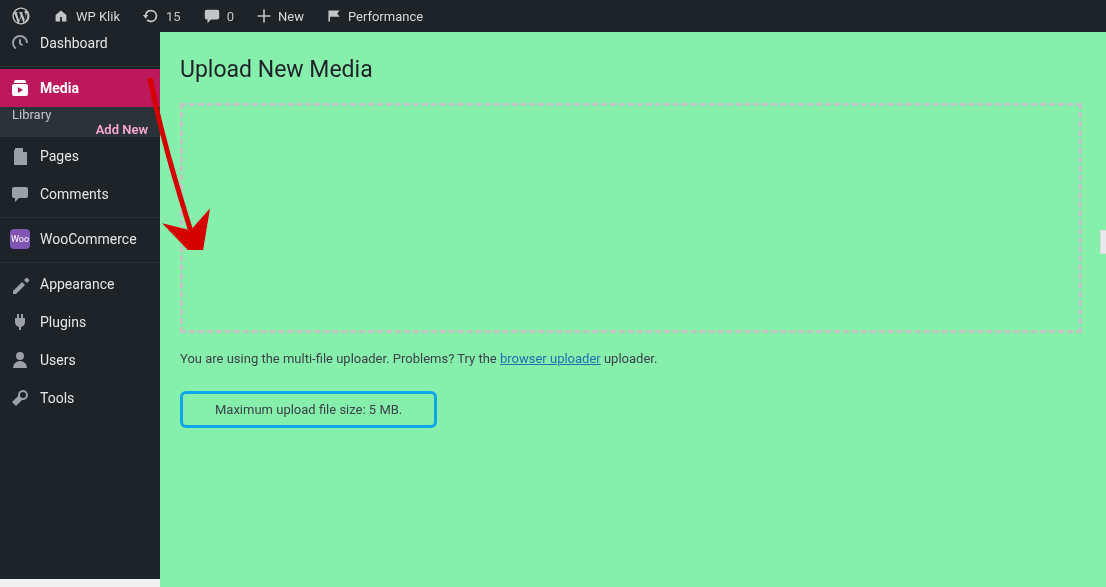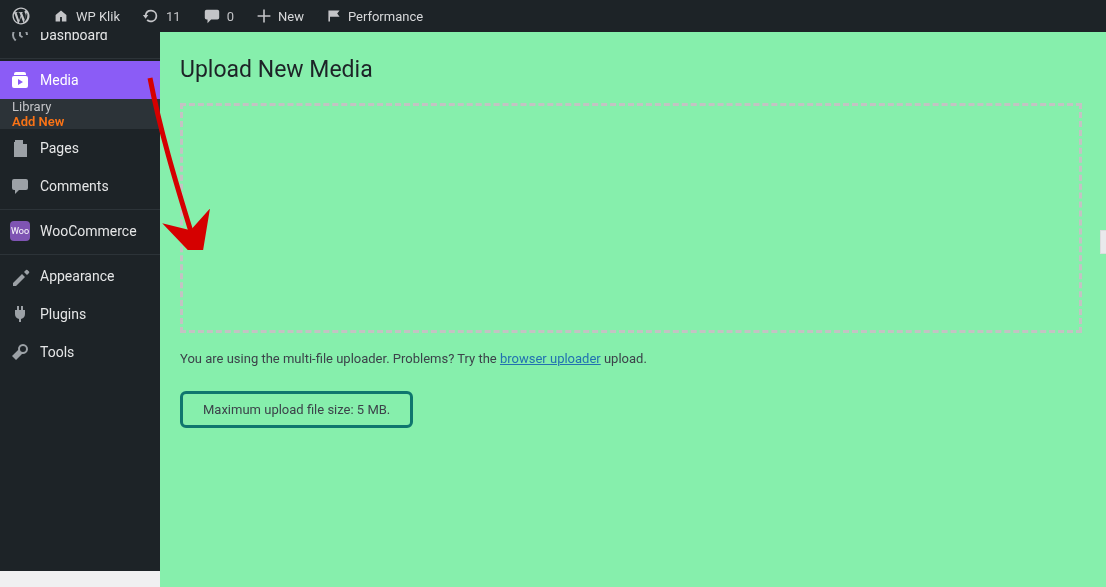--- a/index.html
+++ b/index.html
@@ -8,43 +8,43 @@
 
   
   .adminbar { height: 32px; background: #1d2327; color: #c3c4c7; display: flex; align-items: center; padding: 0 6px; font-size: 13px; gap: 10px; z-index: 100; position: relative; }
   .adminbar .ab-item { display: flex; align-items: center; gap: 6px; padding: 0 6px; color: #d7d8da; text-decoration: none; }
   .adminbar svg { width: 18px; height: 18px; fill: #c3c4c7; display: block; }
   .ab-count { color: #c3c4c7; }
   .ab-plus svg { width: 16px; height: 16px; }
   .ab-perf svg { width: 16px; height: 16px; }
 
   
-  .sidemenu { position: absolute; top: 16px; left: 0; width: 160px; background: #1d2327; color: #c3c4c7; height: calc(100% - 32px); font-size: 14px; }
+  .sidemenu { position: absolute; top: 24px; left: 0; width: 160px; background: #1d2327; color: #c3c4c7; height: calc(100% - 32px); font-size: 14px; }
   .menu-item { display: flex; align-items: center; gap: 10px; padding: 9px 10px; color: #e5e6e7; cursor: pointer; position: relative; }
   .menu-item .mi-label { flex: 1; }
   .menu-item svg { width: 20px; height: 20px; fill: #9ca1a6; display: block; }
-  .menu-item.current { background: #8b5cf6; color: #fff; }
+  .menu-item.current { background: #be185d; color: #fff; font-weight: bold; }
   .menu-item.current svg { fill: #fff; }
   .menu-item.current::after {
     content: ""; position: absolute; right: -8px; top: 50%; transform: translateY(-50%);
     border-top: 8px solid transparent; border-bottom: 8px solid transparent; border-right: 8px solid #f0f0f1;
   }
   .submenu { background: #2c3338; }
   .submenu .sub-item { padding: 0 12px; color: #c3c4c7; font-size: 13px; cursor: pointer; }
-  .submenu .sub-item.active { color: #f97316; font-weight: 600; }
+  .submenu .sub-item.active { color: #f9a8d4; font-weight: 600; text-align: right; }
   .menu-separator { border-top: 1px solid #2c3338; margin: 4px 0 2px; height: 0; }
   .woo-badge { background: #7f54b3; color: #fff; font-size: 9px; border-radius: 4px; padding: 8px 3px; line-height: 1; display: flex; width: 20px; height: 20px; align-items: center; justify-content: center; }
 
   
   .content { position: absolute; left: 160px; top: 32px; right: 0; bottom: 0; padding: 24px 24px 24px 20px; background: #86efac; }
   h1.page-title { margin: 0 0 20px 0; font-size: 23px; font-weight: 400; color: #1d2327; }
   .drop-zone { border: 3px dashed #c3c3c3; height: 230px; background: transparent; position: relative; }
   .hint { margin-top: 18px; font-size: 13px; color: #3c434a; }
   .hint a { color: #2271b1; text-decoration: underline; }
-  .max-note { margin-top: 12px; display: inline-block; padding: 8px 20px; border: 3px solid #0f766e; border-radius: 6px; font-size: 13px; color: #3c434a; }
+  .max-note { margin-top: 12px; display: inline-block; padding: 8px 32px; border: 3px solid #0ea5e9; border-radius: 6px; font-size: 13px; color: #3c434a; }
 
   
   .arrow-svg { position: absolute; top: 70px; left: 130px; width: 90px; height: 180px; z-index: 200; pointer-events: none; }
 
   
   .edge-sliver { position: absolute; right: 0; top: 198px; width: 6px; height: 24px; background: #e9e9ec; border: 1px solid #dcdcde; border-right: none; }
 
 </style>
 </head>
 <body>
@@ -58,21 +58,21 @@
   <a class="ab-item">
     <svg viewBox="0 0 20 20">
         <path d="M16 9v7h-5v-5H9v5H4V9l6-5 6 5z"></path>
       </svg>
     <span>WP Klik</span>
   </a>
   <a class="ab-item">
     <svg viewBox="0 0 20 20">
         <path d="M10 3a7 7 0 0 0-6.9 6H1l3 4 3-4H5.1A5 5 0 1 1 10 15a5 5 0 0 1-3.5-1.5L5 15a7 7 0 1 0 5-12z"></path>
       </svg>
-    <span class="ab-count">11</span>
+    <span class="ab-count">15</span>
   </a>
   <a class="ab-item">
     <svg viewBox="0 0 20 20">
         <path d="M4 3h12a2 2 0 0 1 2 2v7a2 2 0 0 1-2 2H9l-4 4v-4H4a2 2 0 0 1-2-2V5a2 2 0 0 1 2-2z"></path>
       </svg>
     <span class="ab-count">0</span>
   </a>
   <a class="ab-item ab-plus">
     <svg viewBox="0 0 20 20">
         <path d="M9 2h2v7h7v2h-7v7H9v-7H2V9h7z"></path>
@@ -131,33 +131,39 @@
     <span class="mi-label">Appearance</span>
   </div>
   <div class="menu-item">
     <svg viewBox="0 0 20 20">
         <path d="M7 2h2v4h2V2h2v4h2v4a5 5 0 0 1-4 4.9V18H9v-3.1A5 5 0 0 1 5 10V6h2V2z"></path>
       </svg>
     <span class="mi-label">Plugins</span>
   </div>
   <div class="menu-item">
     <svg viewBox="0 0 20 20">
+        <path d="M10 10a4 4 0 1 0 0-8 4 4 0 0 0 0 8zm-7 8a7 7 0 0 1 14 0H3z"></path>
+      </svg>
+    <span class="mi-label">Users</span>
+  </div>
+  <div class="menu-item">
+    <svg viewBox="0 0 20 20">
         <path d="M13 2a5 5 0 0 0-4.9 6L2 14l4 4 6-6.1A5 5 0 1 0 13 2zm0 2a3 3 0 1 1 0 6 3 3 0 0 1 0-6z"></path>
       </svg>
     <span class="mi-label">Tools</span>
   </div>
 </nav>
 
 <div class="content">
   <h1 class="page-title">Upload New Media</h1>
 
   <div class="drop-zone"></div>
 
   <p class="hint">
-    <span>You are using the multi-file uploader. Problems? Try the </span><a href="#">browser uploader</a><span> upload.</span>
+    <span>You are using the multi-file uploader. Problems? Try the </span><a href="#">browser uploader</a><span> uploader.</span>
   </p>
 
   <div class="max-note">Maximum upload file size: 5 MB.</div>
 
   <div class="edge-sliver"></div>
 </div>
 
 <svg class="arrow-svg" viewBox="0 0 90 180">
   <defs>
     <marker id="ah" markerWidth="12" markerHeight="12" refX="4" refY="5" orient="auto">

